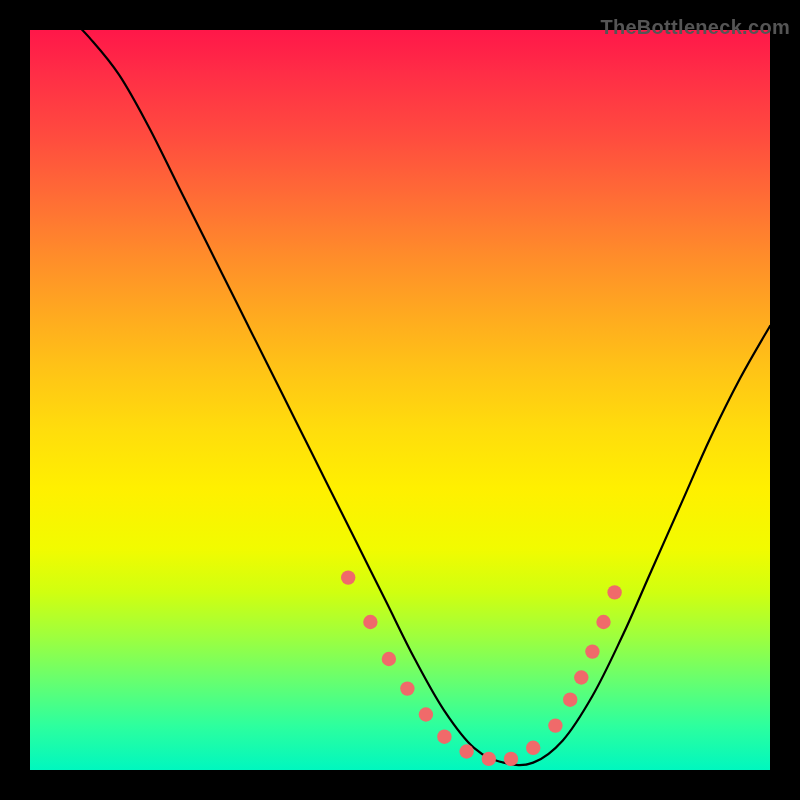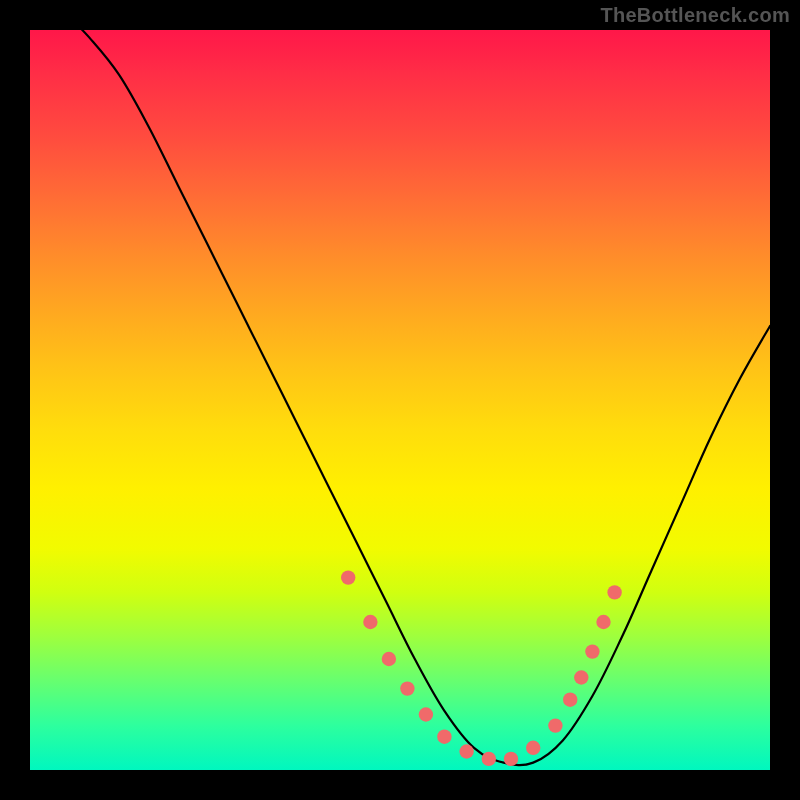--- a/index.html
+++ b/index.html
@@ -12,21 +12,21 @@
     font-family: Arial, Helvetica, sans-serif;
   }
   .frame {
     position: relative;
     width: 800px;
     height: 800px;
     background: #000;
   }
   .watermark {
     position: absolute;
-    top: 4px;
+    top: 16px;
     right: 10px;
     color: #555;
     font-size: 20px;
     font-weight: bold;
     letter-spacing: 0.3px;
     z-index: 10;
     user-select: none;
   }
   .plot-area {
     position: absolute;

